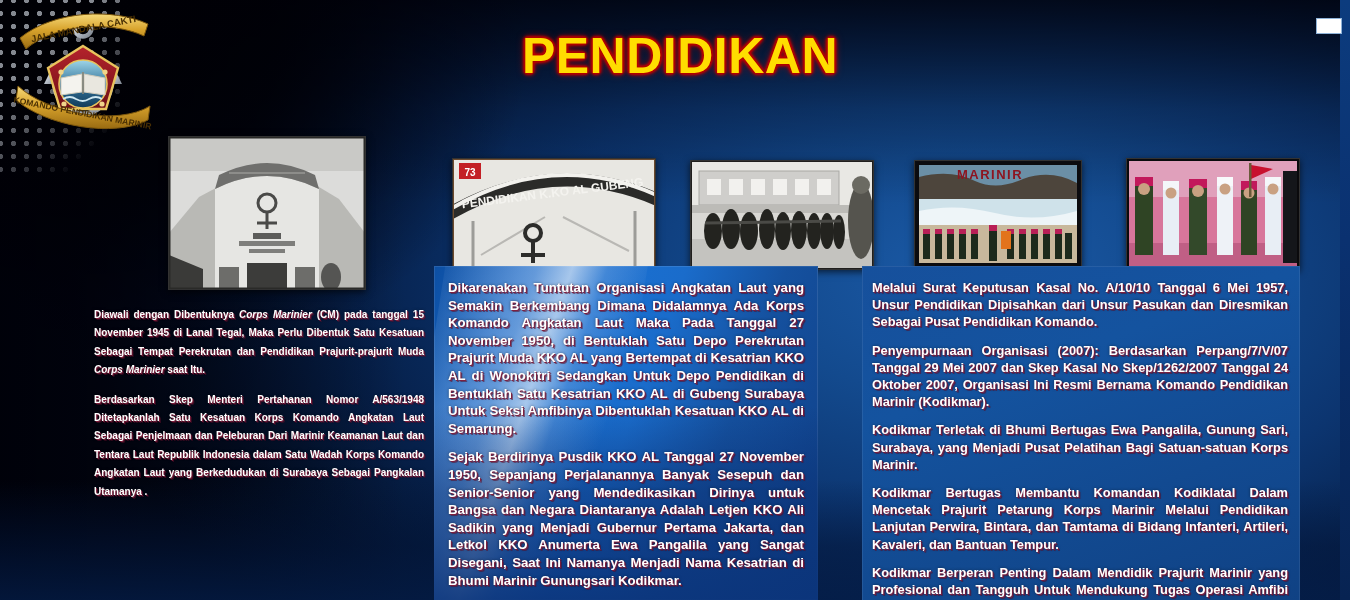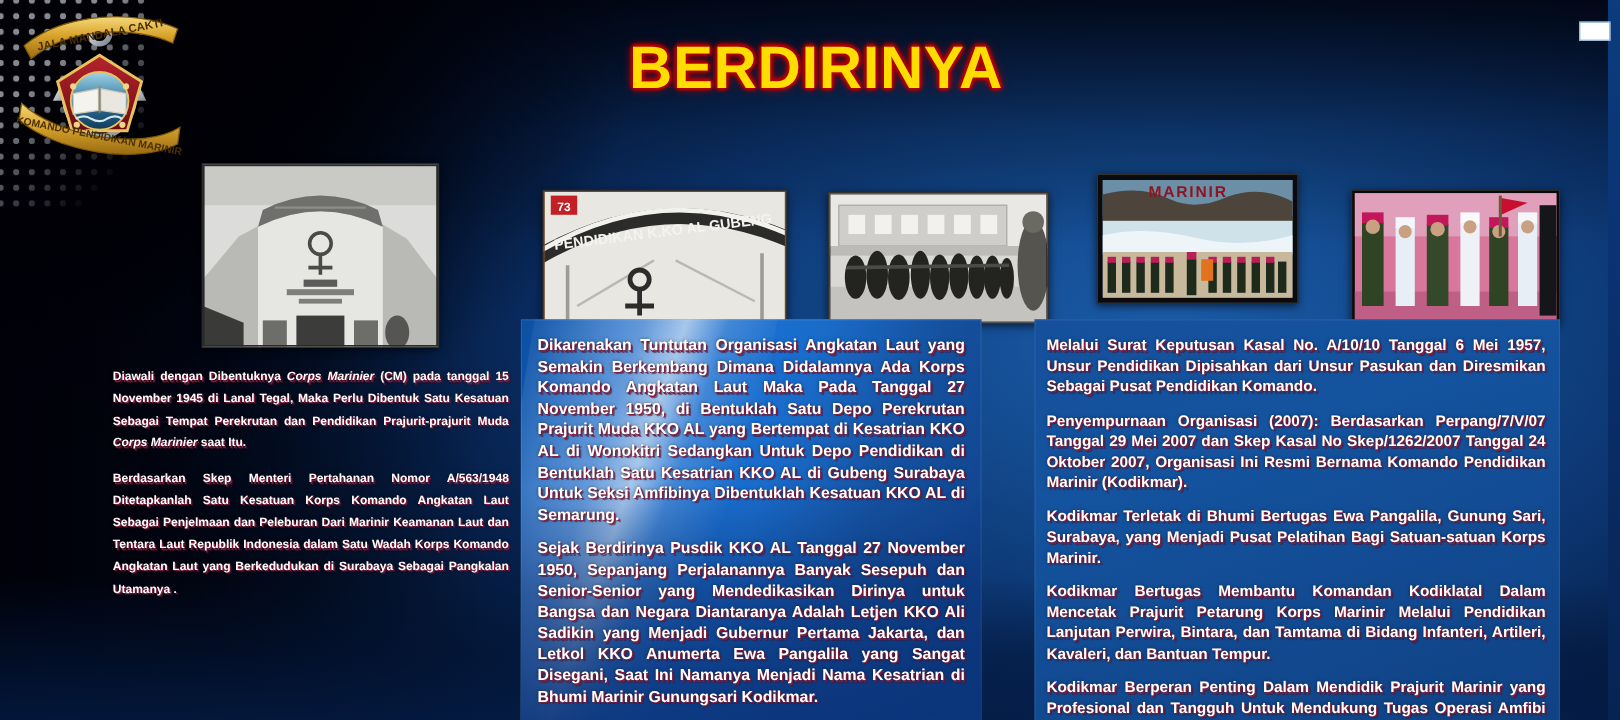--- a/index.html
+++ b/index.html
@@ -202,21 +202,21 @@
       </g>
 
       <g>
         <path d="M4 80 C34 108 104 120 136 100 L134 114 C100 132 32 120 2 94 Z" fill="url(#gold)" stroke="#7d570c" stroke-width="1"></path>
         <text x="68" y="110" font-family="Liberation Sans, sans-serif" font-size="8.6" font-weight="bold" fill="#4a3004" text-anchor="middle" transform="rotate(11 68 110)">KOMANDO PENDIDIKAN MARINIR</text>
       </g>
     </svg>
   </div>
 
   <div class="title">
-    <span class="l2">BERDIRINYA</span>
+    <span class="l2">PENDIDIKAN</span>
   </div>
 
   <div class="photo" style="left:168px;top:136px;width:196px;height:152px;">
     <svg viewBox="0 0 196 152" preserveAspectRatio="none">
       <rect width="196" height="152" fill="#dcdcda"></rect>
       <rect y="0" width="196" height="34" fill="#c9c9c6"></rect>
       <path d="M0 96 L30 60 L60 44 L100 32 L140 44 L170 62 L196 96 L196 152 L0 152 Z" fill="#b9b9b5"></path>
       <path d="M46 152 L46 52 Q98 26 150 52 L150 152 Z" fill="#e6e6e3"></path>
       <path d="M46 52 Q98 26 150 52 L146 38 Q98 14 50 38 Z" fill="#6f6f6d"></path>
       <path d="M60 36 L136 36" stroke="#8d8d8a" stroke-width="2"></path>
@@ -277,21 +277,21 @@
           <ellipse cx="136" cy="70" rx="7" ry="18"></ellipse>
         <ellipse cx="148" cy="71" rx="6" ry="17"></ellipse>
       </g>
       <path d="M14 62 L150 60" stroke="#4a4a46" stroke-width="3"></path>
       <ellipse cx="170" cy="60" rx="13" ry="38" fill="#55544e"></ellipse>
       <circle cx="170" cy="24" r="9" fill="#6b6a62"></circle>
       <rect width="182" height="108" fill="none" stroke="#201f1d" stroke-width="2"></rect>
     </svg>
   </div>
 
-  <div class="photo" style="left:914px;top:145px;width:166px;height:106px;">
+  <div class="photo" style="left:914px;top:160px;width:166px;height:106px;">
     <svg viewBox="0 0 166 106" preserveAspectRatio="none">
       <rect width="166" height="106" fill="#0b0b0e"></rect>
       <rect x="4" y="4" width="158" height="98" fill="#8fb6cb"></rect>
       <path d="M4 4 L162 4 L162 34 L4 34 Z" fill="#6b8fa6"></path>
       <path d="M4 16 Q36 8 60 20 Q82 30 108 18 Q136 8 162 22 L162 40 L4 40 Z" fill="#4d453c"></path>
       <rect x="4" y="38" width="158" height="26" fill="#cfe2ea"></rect>
       <path d="M4 50 Q40 42 80 52 Q120 62 162 50 L162 66 L4 66 Z" fill="#eef5f8"></path>
       <rect x="4" y="64" width="158" height="38" fill="#c8b89c"></rect>
       <g fill="#1d2a1c">
         <rect x="8" y="72" width="7" height="26"></rect>

